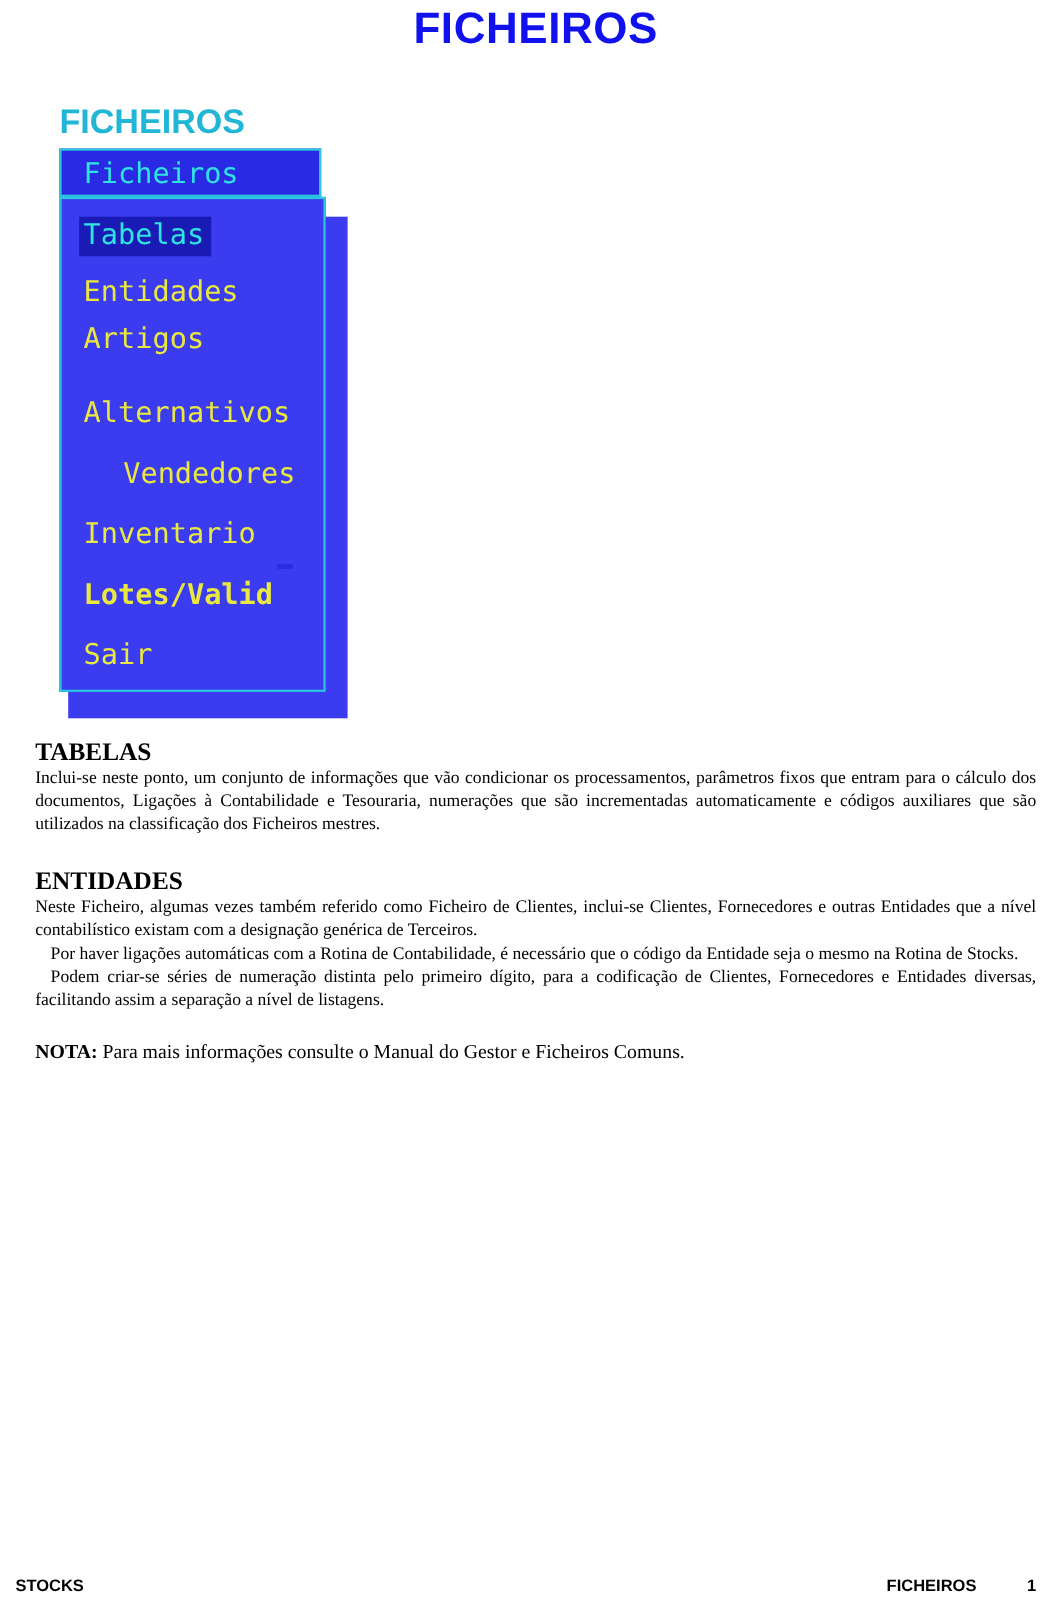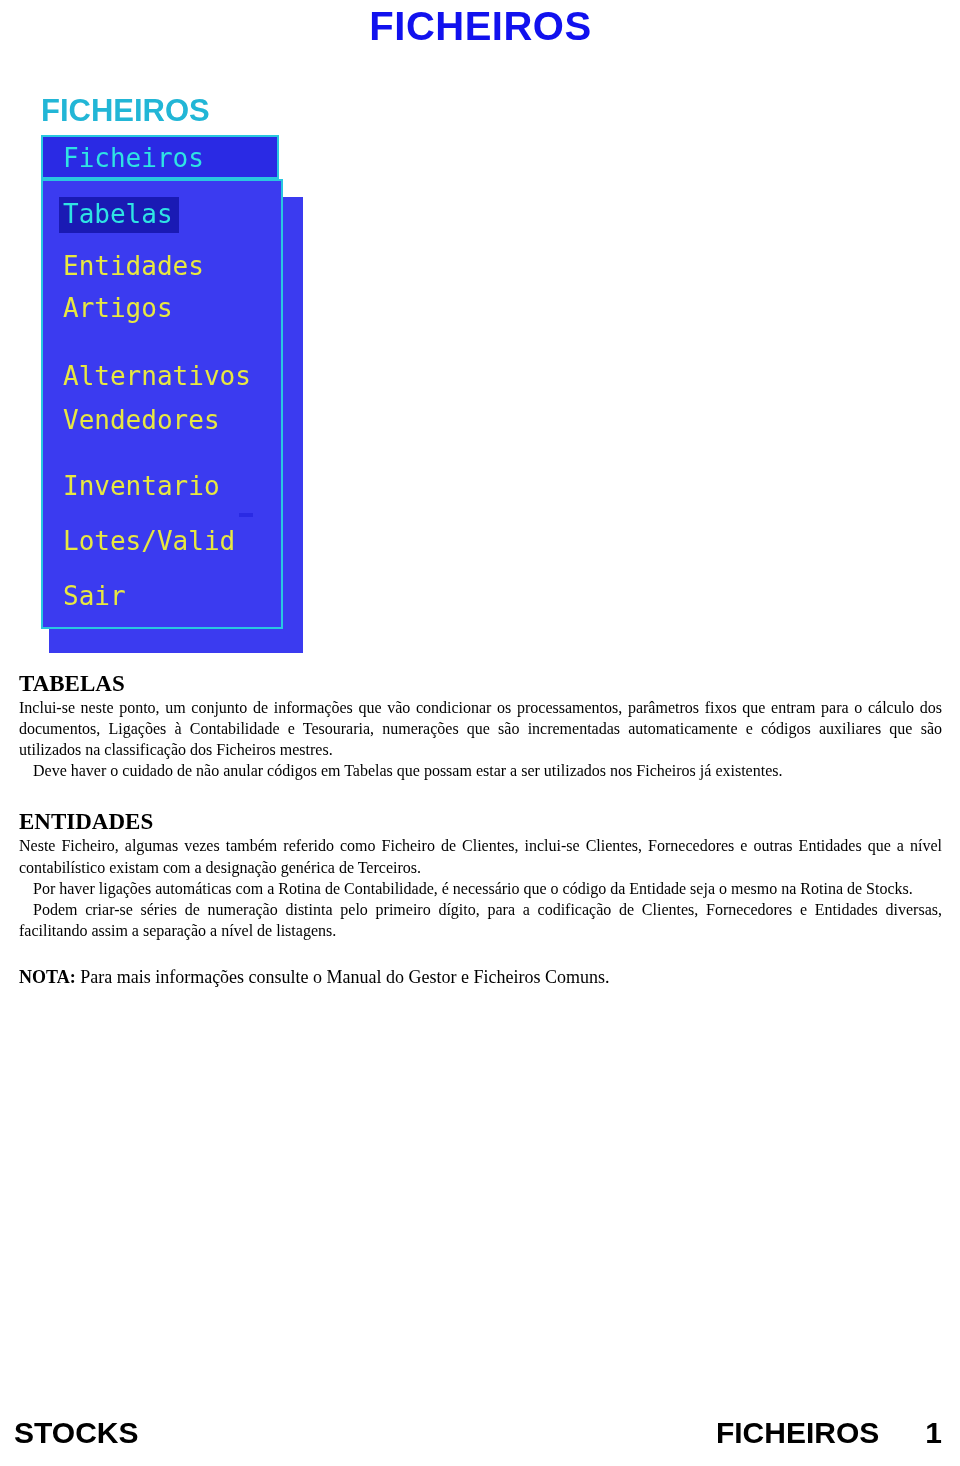--- a/index.html
+++ b/index.html
@@ -11,21 +11,21 @@
     width: 960px;
     min-height: 1466px;
     font-family: "Liberation Serif", serif;
     color: #000000;
     position: relative;
   }
   .page {
     width: 960px;
     min-height: 1466px;
     box-sizing: border-box;
-    padding: 0 18px 0 19px;
+    padding: 0 18px 0 32px;
     position: relative;
   }
   .doc-title {
     font-family: "Liberation Sans", sans-serif;
     font-size: 40px;
     font-weight: bold;
     color: #1111ee;
     text-align: center;
     letter-spacing: 0.5px;
     padding-top: 4px;
@@ -134,21 +134,21 @@
   
   .footer {
     position: absolute;
     left: 14px;
     right: 18px;
     bottom: 16px;
     display: flex;
     justify-content: space-between;
     align-items: flex-end;
     font-family: "Liberation Sans", sans-serif;
-    font-size: 30px;
+    font-size: 15px;
     font-weight: bold;
   }
   .footer .right { display: flex; gap: 46px; }
 </style>
 </head>
 <body>
 
 <div class="page">
 
   <div class="doc-title">FICHEIROS</div>
@@ -158,31 +158,30 @@
   <div class="screenshot">
     <div class="shadow-back"></div>
     <div class="panel-outer"></div>
     <div class="panel-title"></div>
     <div class="menu-text title-label">Ficheiros</div>
 
     <div class="menu-text menu-item selected" style="top:62px;">Tabelas</div>
     <div class="menu-text menu-item" style="top:118px;">Entidades</div>
     <div class="menu-text menu-item" style="top:160px;">Artigos</div>
     <div class="menu-text menu-item" style="top:228px;">Alternativos</div>
-    <div class="menu-text menu-item" style="top:272px;">Vendedores</div>
+    <div class="menu-text menu-item" style="top:283px;margin-left:36px;">Vendedores</div>
     <div class="menu-text menu-item" style="top:338px;">Inventario</div>
-    <div class="menu-text menu-item" style="top:393px;">Lotes/Valid</div>
+    <div class="menu-text menu-item" style="top:393px;font-weight:bold;">Lotes/Valid</div>
     <div class="menu-text menu-item" style="top:448px;text-align:right;">Sair</div>
 
     <div class="cursor-dash"></div>
   </div>
 
   <div class="sub-heading">TABELAS</div>
   <p class="body">Inclui-se neste ponto, um conjunto de informações que vão condicionar os processamentos, parâmetros fixos que entram para o cálculo dos documentos, Ligações à Contabilidade e Tesouraria, numerações que são incrementadas automaticamente e códigos auxiliares que são utilizados na classificação dos Ficheiros mestres.</p>
-  <p class="body indent">Deve haver o cuidado de não anular códigos em Tabelas que possam estar a ser utilizados nos Ficheiros já existentes.</p>
 
   <div class="gap"></div>
 
   <div class="sub-heading">ENTIDADES</div>
   <p class="body">Neste Ficheiro, algumas vezes também referido como Ficheiro de Clientes, inclui-se Clientes, Fornecedores e outras Entidades que a nível contabilístico existam com a designação genérica de Terceiros.</p>
   <p class="body indent">Por haver ligações automáticas com a Rotina de Contabilidade, é necessário que o código da Entidade seja o mesmo na Rotina de Stocks.</p>
   <p class="body indent">Podem criar-se séries de numeração distinta pelo primeiro dígito, para a codificação de Clientes, Fornecedores e Entidades diversas, facilitando assim a separação a nível de listagens.</p>
 
   <p class="note"><b>NOTA:</b><span> Para mais informações consulte o Manual do Gestor e Ficheiros Comuns.</span></p>
 

